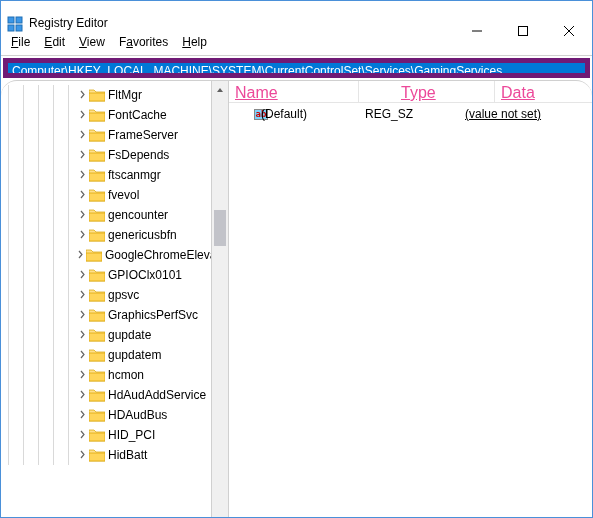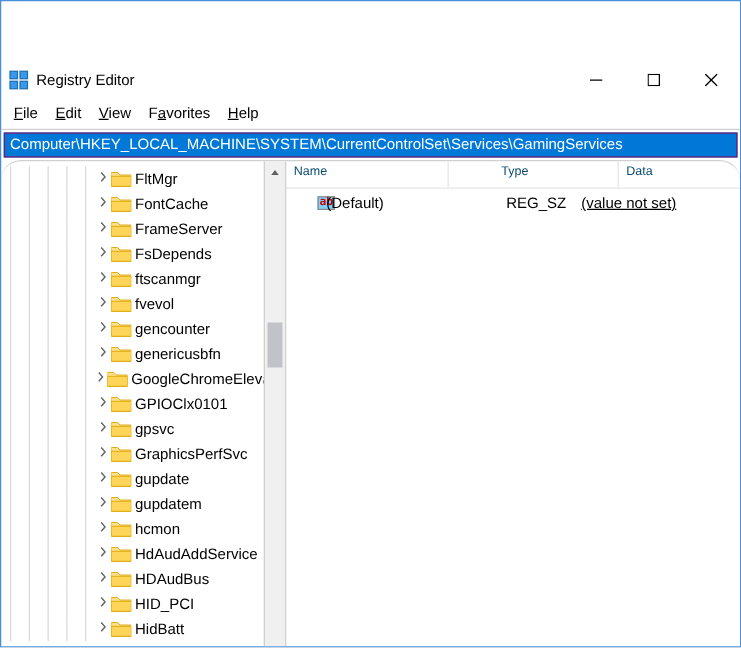--- a/index.html
+++ b/index.html
@@ -1,42 +1,42 @@
 <!DOCTYPE html>
 <html><head>
 <meta charset="utf-8">
 <style>
   * { box-sizing: border-box; }
   html, body { margin:0; padding:0; font-family: "Segoe UI", Tahoma, sans-serif; font-size:12px; color:#000; background:#fff; }
   .window { width:593px; height:518px; border:1px solid #4a90d9; display:flex; flex-direction:column; background:#fff; }
-  .titlebar { display:flex; align-items:center; height:30px; padding:0 0 0 6px;margin-top:48px; }
+  .titlebar { display:flex; height:30px; padding:15px 0 0 6px; }
   .titlebar .app-icon { width:16px; height:16px; margin-right:6px; }
   .titlebar .title { flex:0 0 auto; font-size:12px; }
   .titlebar .spacer { flex:1; }
   .win-btn { width:46px; height:30px; display:flex; align-items:center; justify-content:center; }
   .menubar { display:flex; gap:2px; padding:2px 16px 4px 4px; border-bottom:1px solid #d0d0d0; }
   .menu-item { padding:2px 6px; }
   .menu-item span.ul { text-decoration:underline; }
-  .addressbar { border:1px solid #701a75; margin:2px 2px; height:20px; background:#0078d7; color:#fff; padding:1px 4px; font-size:12px; white-space:nowrap; overflow:hidden; }
+  .addressbar { border:5px solid #701a75; margin:2px 2px; height:20px; background:#0078d7; color:#fff; padding:1px 4px; font-size:12px; white-space:nowrap; overflow:hidden; }
   .body { flex:1; display:flex; border-top:1px solid #d0d0d0; overflow:hidden;border-radius:16px; }
   .tree-pane { width:228px; border-right:1px solid #d0d0d0; position:relative; display:flex; }
   .tree-scroll { flex:1; overflow:hidden; padding:4px 0 0 0; }
   .tree-row { display:flex; align-items:center; height:20px; white-space:nowrap; }
   .tree-row .chev { width:12px; text-align:center; color:#666; font-size:10px; }
   .tree-row .folder { width:16px; height:14px; margin:0 3px 0 1px; }
   .vline { width:1px; background:#d9d9d9; align-self:stretch; }
   .indent-lines { display:flex; align-self:stretch; }
   .indent-lines .vline { margin-left:7px; margin-right:7px; }
   .scrollbar-v { width:17px; background:#f0f0f0; display:flex; flex-direction:column; border-left:1px solid #d0d0d0; }
   .sb-btn { height:17px; display:flex; align-items:center; justify-content:center; background:#f0f0f0; }
   .sb-track { flex:1; position:relative; }
   .sb-thumb { position:absolute; left:2px; right:2px; background:#c2c3c9; border-radius:0; }
   .list-pane { flex:1; display:flex; flex-direction:column; }
   .list-header { display:flex; height:22px; border-bottom:1px solid #e5e5e5; }
-  .col-h { padding:3px 6px; border-right:1px solid #e5e5e5; font-size:10px; color:#0c4a6e; }
+  .col-h { padding:3px 6px; border-right:1px solid #e5e5e5; font-size:16px; color:#ec4899;text-decoration:underline; }
   .list-body { flex:1; padding:2px 0; }
   .list-row { display:flex; align-items:center; height:18px; }
   .val-icon { width:16px; height:16px; margin:0 4px 0 6px; display:inline-flex; align-items:center; justify-content:center; }
   .ab-badge { font-family:Consolas,monospace; font-size:9px; font-weight:bold; color:#c00; border:1px solid #888; padding:0 1px; line-height:9px; background:#7dd3fc;margin-left:36px; }
   .cell { padding:0 6px; font-size:12px; overflow:hidden; text-overflow:ellipsis; white-space:nowrap; }
   .tree-bottom-wrap { display:flex; flex-direction:column; width:228px; }
   .folder-svg { display:block; }
 </style>
 </head>
 <body>
@@ -469,20 +469,20 @@
         <div class="col-h" style="width:130px;">Name</div>
         <div class="col-h" style="width:100px;margin-left:36px;">Type</div>
         <div class="col-h" style="flex:1; border-right:none;">Data</div>
       </div>
       <div class="list-body">
         <div class="list-row">
           <span class="val-icon">
               <span class="ab-badge">ab</span>
             </span>
           <span class="cell" style="width:104px;">(Default)</span>
-          <span class="cell" style="width:100px;text-align:right;">REG_SZ</span>
+          <span class="cell" style="width:100px;">REG_SZ</span>
           <span class="cell" style="flex:1;text-decoration:underline;">(value not set)</span>
         </div>
       </div>
     </div>
 
   </div>
 </div>
 
 </body></html>

